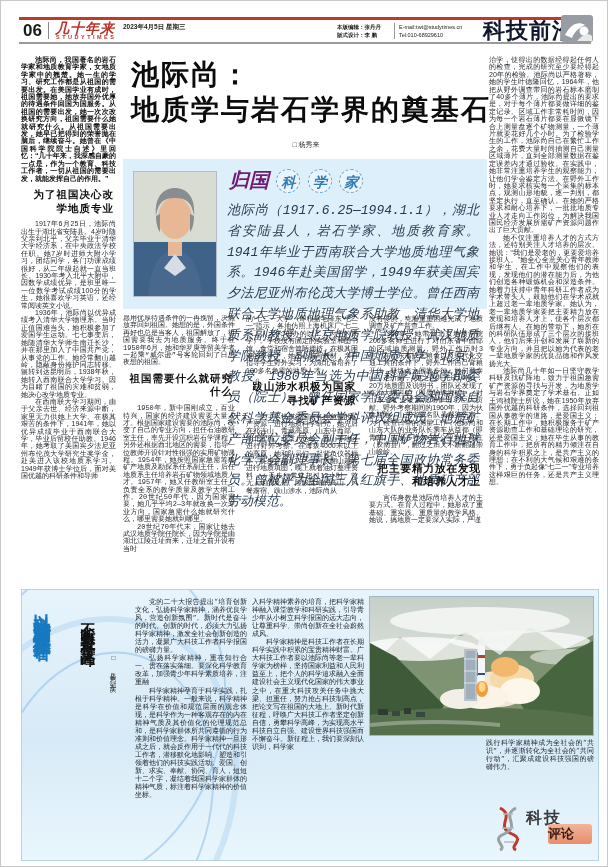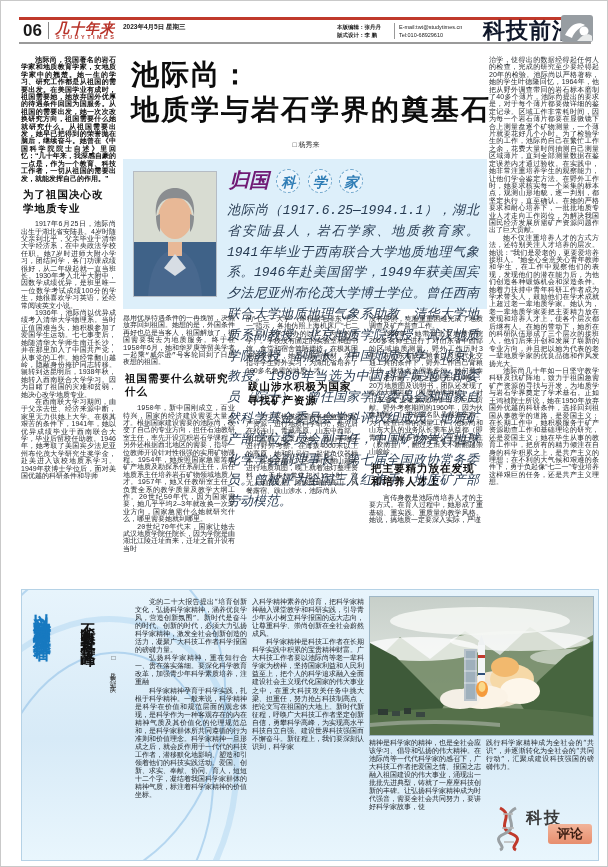--- a/index.html
+++ b/index.html
@@ -30,21 +30,21 @@
   .introbox { position:absolute; left:122px; top:158px; width:364px; height:150px; background:#ddeffa; }
   .portrait { position:absolute; left:10px; top:12px; width:84px; height:126px; background:#cfd3c9; border:1px solid #b5bcc4; }
   .prof-logo { position:absolute; left:106px; top:8px; height:30px; }
   .lab-red { font-size:20px; font-weight:900; color:#701a75; font-family:"DejaVu Serif",serif; font-style:italic; vertical-align:middle; }
   .lab-blue { display:inline-block; width:24px; height:24px; line-height:24px; text-align:center; margin-left:3px; border:1px dashed #6fa6cc; border-radius:50%; color:#2e7cb5; font-weight:bold; font-size:14px; font-family:"DejaVu Serif",serif; font-style:italic; vertical-align:middle; background:rgba(255,255,255,.35); }
   .intro-text { position:absolute; left:104px; top:42px; width:252px; font-family:Liberation Mono, monospace; font-style:italic; font-size:13px; line-height:1.6; color:#273b52; text-align:justify; }
   .col { position:absolute; font-size:7px; line-height:1.06; color:#24282d; text-align:justify; overflow:hidden; }
   .col p { text-indent:2em; }
   .col p.cont { text-indent:0; }
   .col p.lead { font-weight:bold; color:#111; }
-  .sec-h { font-weight:900; font-size:10.5px; line-height:1.3; text-align:left; color:#0e0e0e; padding:6px 2px 5px 2px; text-indent:0; letter-spacing:1px; }
+  .sec-h { font-weight:900; font-size:10.5px; line-height:1.3; text-align:right; color:#0e0e0e; padding:6px 2px 5px 2px; text-indent:0; letter-spacing:1px; }
   #col1 { left:20px;  top:55px; width:95px;  height:530px; }
   #col2 { left:122px; top:314px; width:112px; height:271px;font-family:Liberation Mono, monospace; }
   #col3 { left:245px; top:314px; width:112px; height:271px; }
   #col4 { left:368px; top:314px; width:114px; height:271px; }
   #col5 { left:488px; top:55px;  width:110px; height:530px; }
   
   .combox { position:absolute; left:20px; top:588px; width:578px; height:272px;
     background:linear-gradient(180deg,#e7f4fc 0%,#d7eaf7 55%,#e9f6fd 100%);
     border:1px solid #b5d2e6; overflow:hidden; }
   .wave { position:absolute; border-radius:50%; border:2px solid rgba(140,190,230,.55); }
@@ -57,21 +57,21 @@
   .kcol { position:absolute; font-family:"DejaVu Serif","Liberation Serif",serif; font-size:7px; line-height:1.15; color:#1d2126; text-align:justify; overflow:hidden; }
   .kcol p { text-indent:2em; }
   .kcol p.cont { text-indent:0; }
   #kcolA { left:113px; top:8px;  width:112px; height:256px; }
   #kcolB { left:230px; top:8px;  width:112px; height:256px; }
   #kcolC { left:347px; top:149px; width:112px; height:115px; }
   #kcolD { left:464px; top:149px; width:108px; height:58px; }
   .rocket-photo { position:absolute; left:347px; top:6px; width:225px; height:140px; border:1px solid #9fb7c6; }
   .sci-logo { position:absolute; left:470px; top:212px; width:102px; height:52px; }
   .sci-kj { position:absolute; left:34px; top:6px; font-size:16px; font-weight:900; color:#3a3a3a; letter-spacing:2px; font-family:"DejaVu Serif",serif; }
-  .sci-pl { position:absolute; left:56px; top:22px; width:44px; height:20px; background:linear-gradient(180deg,#f2b49a,#e78e6e); border-radius:3px; text-align:center; line-height:20px; font-size:13px; font-weight:900; color:#3c1d12; }
+  .sci-pl { position:absolute; left:56px; top:22px; width:44px; height:20px; background:linear-gradient(180deg,#f2b49a,#e78e6e); border-radius:3px; line-height:20px; font-size:13px; font-weight:900; color:#3c1d12; }
 </style>
 </head>
 <body>
 
 <div id="page">
 
   <div class="rule-red"></div>
   <div class="pageno">06</div>
   <div class="head-div"></div>
   <div class="masthead">几十年来</div>
@@ -167,23 +167,20 @@
 
     <div id="kcolA" class="kcol">
         <p class="">党的二十大报告提出“培育创新文化，弘扬科学家精神，涵养优良学风，营造创新氛围”。新时代是奋斗的时代、创新的时代，必须大力弘扬科学家精神，激发全社会创新创造的活力，凝聚广大科技工作者科学报国的磅礴力量。</p>
         <p class="">弘扬科学家精神，重在知行合一、贵在落实落细。要深化科学教育改革，加强青少年科学素质培养，注重融</p>
         <p class="">科学家精神孕育于科学实践，扎根于科学精神。一般来说，科学精神是科学在价值和规范层面的观念体现，是科学作为一种客观存在的内在精神气质及其价值化的伦理规范总和，是科学家群体所共同遵循的行为准则和价值理念。科学家精神一旦形成之后，就会反作用于一代代的科技工作者，潜移默化地影响、塑造和引领着他们的科技实践活动。爱国、创新、求实、奉献、协同、育人，短短十二个字，凝结着我国科学家群体的精神气质，标注着科学家精神的价值坐标。</p>
       </div>
     <div id="kcolB" class="kcol">
         <p class="cont">入科学精神素养的培育，把科学家精神融入课堂教学和科研实践，引导青少年从小树立科学报国的远大志向，让尊重科学、崇尚创新在全社会蔚然成风。</p>
         <p class="">科学家精神是科技工作者在长期科学实践中积累的宝贵精神财富。广大科技工作者要以池际尚等老一辈科学家为榜样，坚持国家利益和人民利益至上，把个人的科学追求融入全面建设社会主义现代化国家的伟大事业之中，在重大科技攻关任务中挑大梁、担重任，努力抢占科技制高点，把论文写在祖国的大地上。新时代新征程，呼唤广大科技工作者坚定创新自信，勇攀科学高峰，为实现高水平科技自立自强、建设世界科技强国而不懈奋斗。新征程上，我们要深刻认识到，科学家</p>
       </div>
-    <div id="kcolC" class="kcol">
-        <p class="cont">精神是科学家的精神，也是全社会应该学习、倡导和弘扬的伟大精神。在池际尚等一代代科学家的感召下，广大科技工作者把爱国之情、报国之志融入祖国建设的伟大事业，涌现出一批批先进典型，铸就了一座座科技创新的丰碑。让弘扬科学家精神成为时代强音，需要全社会共同努力，要讲好科学家故事，使</p>
-      </div>
     <div id="kcolD" class="kcol">
         <p class="cont">践行科学家精神成为全社会的“共识”，并逐渐转化为全社会的“共同行动”，汇聚成建设科技强国的磅礴伟力。</p>
       </div>
 
     <div class="rocket-photo">
       <svg width="223" height="138" viewBox="0 0 223 138" preserveAspectRatio="none">
         <defs>
           <linearGradient id="sky" x1="0" y1="0" x2="0" y2="1">
             <stop offset="0" stop-color="#c7cfc9"></stop>
             <stop offset="0.6" stop-color="#dfe5e0"></stop>

